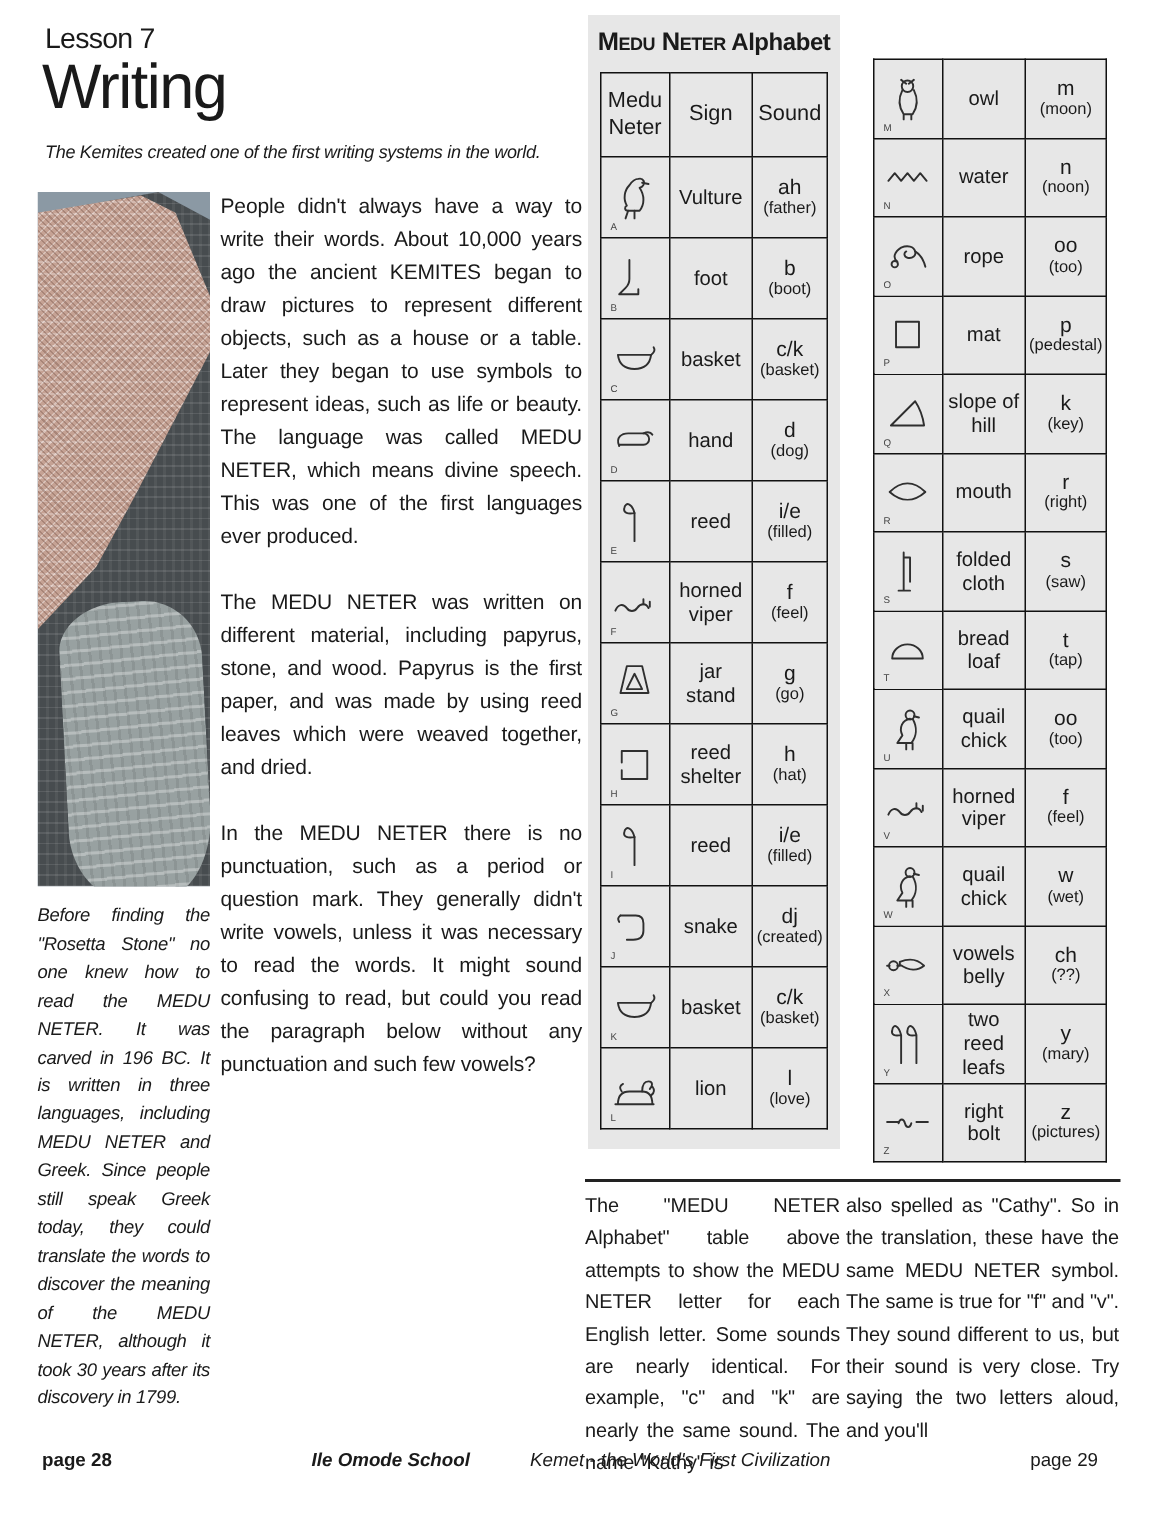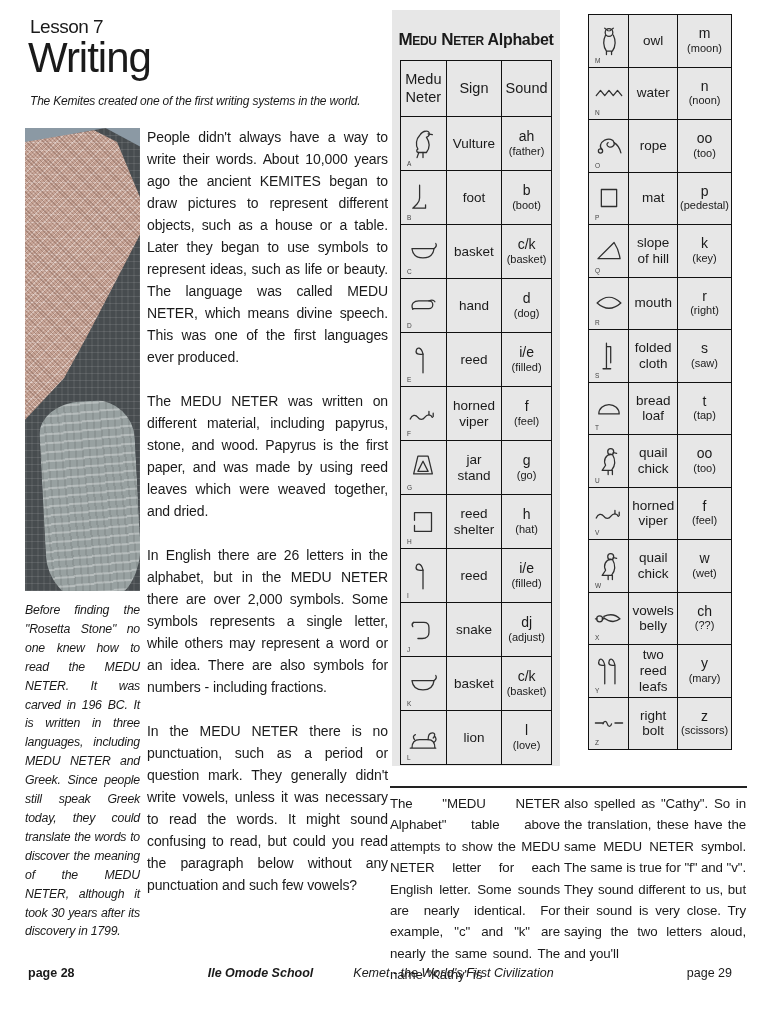--- a/index.html
+++ b/index.html
@@ -40,30 +40,30 @@
   
   .caption { position:absolute; left:25px; top:601px; width:115px; font-style:italic;
       font-size:12.3px; line-height:18.9px; text-align:justify; letter-spacing:-0.2px; overflow-wrap:break-word; }
 
   
   .bodytext { position:absolute; left:147px; top:126px; width:241px; }
   .para { font-size:14px; line-height:22px; text-align:justify; margin-bottom:22px; letter-spacing:-0.1px; }
   .novowels { font-size:11.5px; line-height:25px; letter-spacing:0.4px; text-align:justify; margin-top:2px; }
 
   
-  .mid-panel { position:absolute; left:392px; top:10px; width:168px; height:756px; background:#e7e7e7; padding-top:20px; }
+  .mid-panel { position:absolute; left:392px; top:10px; width:168px; height:756px; background:#e7e7e7; padding-top:8px; }
   .mid-title { text-align:center; font-weight:bold; font-size:16px; letter-spacing:-0.3px; margin-bottom:10px; }
   .mid-title .sc { font-variant:small-caps; font-size:17px; }
 
   table.alpha { border-collapse:collapse; margin:0 auto; background:#e7e7e7; }
   table.alpha th, table.alpha td { border:1.6px solid #111111; text-align:center; vertical-align:middle; padding:1px 2px; }
   .mid-panel table.alpha { width:152px; }
   .mid-panel th { font-size:14.5px; font-weight:400; height:56px; line-height:1.2; }
   .mid-panel td { height:54px; }
-  .right-wrap table.alpha { width:144px; }
+  .right-wrap table.alpha { width:156px;margin-top:25px; }
   .right-wrap td { height:52.5px; background:#e7e7e7; }
 
   td.glyph-cell { position:relative; width:46px; }
   .glyph svg { width:34px; height:34px; display:block; margin:0 auto; }
   .glyph svg * { fill:none; stroke:#2f2f2f; stroke-width:1.5; stroke-linecap:round; stroke-linejoin:round; }
   .glyph-letter { position:absolute; left:6px; bottom:3px; font-size:6.5px; color:#444; }
   td.sign { font-size:13.5px; line-height:1.15; width:56px; }
   td.sound { width:50px; }
   .sound-main { font-size:14px; line-height:1.1; }
   .sound-ex { font-size:11px; line-height:1.2; }
@@ -100,21 +100,20 @@
     <div class="granite"></div>
     <div class="blob"></div>
   </div>
 
   <div class="caption">Before finding the "Rosetta Stone" no one knew how to read the MEDU NETER. It was carved in 196 BC. It is written in three languages, including MEDU NETER and Greek. Since people still speak Greek today, they could translate the words to discover the meaning of the MEDU NETER, although it took 30 years after its discovery in 1799.</div>
 
   <div class="bodytext">
     <div id="paragraphs">
         <div class="para">People didn't always have a way to write their words. About 10,000 years ago the ancient KEMITES began to draw pictures to represent different objects, such as a house or a table. Later they began to use symbols to represent ideas, such as life or beauty. The language was called MEDU NETER, which means divine speech. This was one of the first languages ever produced.</div>
         <div class="para">The MEDU NETER was written on different material, including papyrus, stone, and wood. Papyrus is the first paper, and was made by using reed leaves which were weaved together, and dried.</div>
-        <div class="para">In English there are 26 letters in the alphabet, but in the MEDU NETER there are over 2,000 symbols. Some symbols represents a single letter, while others may represent a word or an idea. There are also symbols for numbers - including fractions.</div>
         <div class="para">In the MEDU NETER there is no punctuation, such as a period or question mark. They generally didn't write vowels, unless it was necessary to read the words. It might sound confusing to read, but could you read the paragraph below without any punctuation and such few vowels?</div>
       </div>
   </div>
 
   <section class="mid-panel">
     <div class="mid-title">
       <span class="sc">Medu Neter</span>
       <span>Alphabet</span>
     </div>
     <table class="alpha">
@@ -254,21 +253,21 @@
     <td class="glyph-cell">
       <span class="glyph glyph-wrap"><svg viewBox="0 0 40 40">
                   <path d="M9 11h12c4 0 6 2 6 6v6c0 5-3 7-8 7h-5"></path>
                   <path d="M9 11q-3 2-1 5"></path>
                 </svg></span>
       <span class="glyph-letter">J</span>
     </td>
     <td class="sign">snake</td>
     <td class="sound">
       <div class="sound-main">dj</div>
-      <div class="sound-ex">(adjust)</div>
+      <div class="sound-ex">(created)</div>
     </td>
   </tr>
           <tr>
     <td class="glyph-cell">
       <span class="glyph glyph-wrap"><svg viewBox="0 0 40 40">
                   <path d="M7 16h26c-1 8-6 11-13 11S8 24 7 16z"></path>
                   <path d="M33 16q4-3 2-6"></path>
                 </svg></span>
       <span class="glyph-letter">K</span>
     </td>
@@ -481,21 +480,21 @@
     <td class="glyph-cell">
       <span class="glyph glyph-wrap"><svg viewBox="0 0 40 40">
                   <path d="M4 20h9m14 0h9"></path>
                   <path d="M13 21c1-4 4-4 5 0s4 4 5 0"></path>
                 </svg></span>
       <span class="glyph-letter">Z</span>
     </td>
     <td class="sign">right bolt</td>
     <td class="sound">
       <div class="sound-main">z</div>
-      <div class="sound-ex">(scissors)</div>
+      <div class="sound-ex">(pictures)</div>
     </td>
   </tr>
         </tbody>
     </table>
   </section>
 
   <div class="bottom-rule"></div>
   <div class="bottom-col bottom-left">The "MEDU NETER Alphabet" table above attempts to show the MEDU NETER letter for each English letter. Some sounds are nearly identical. For example, "c" and "k" are nearly the same sound. The name "Kathy" is</div>
   <div class="bottom-col bottom-right">also spelled as "Cathy". So in the translation, these have the same MEDU NETER symbol. The same is true for "f" and "v". They sound different to us, but their sound is very close. Try saying the two letters aloud, and you'll</div>
 

